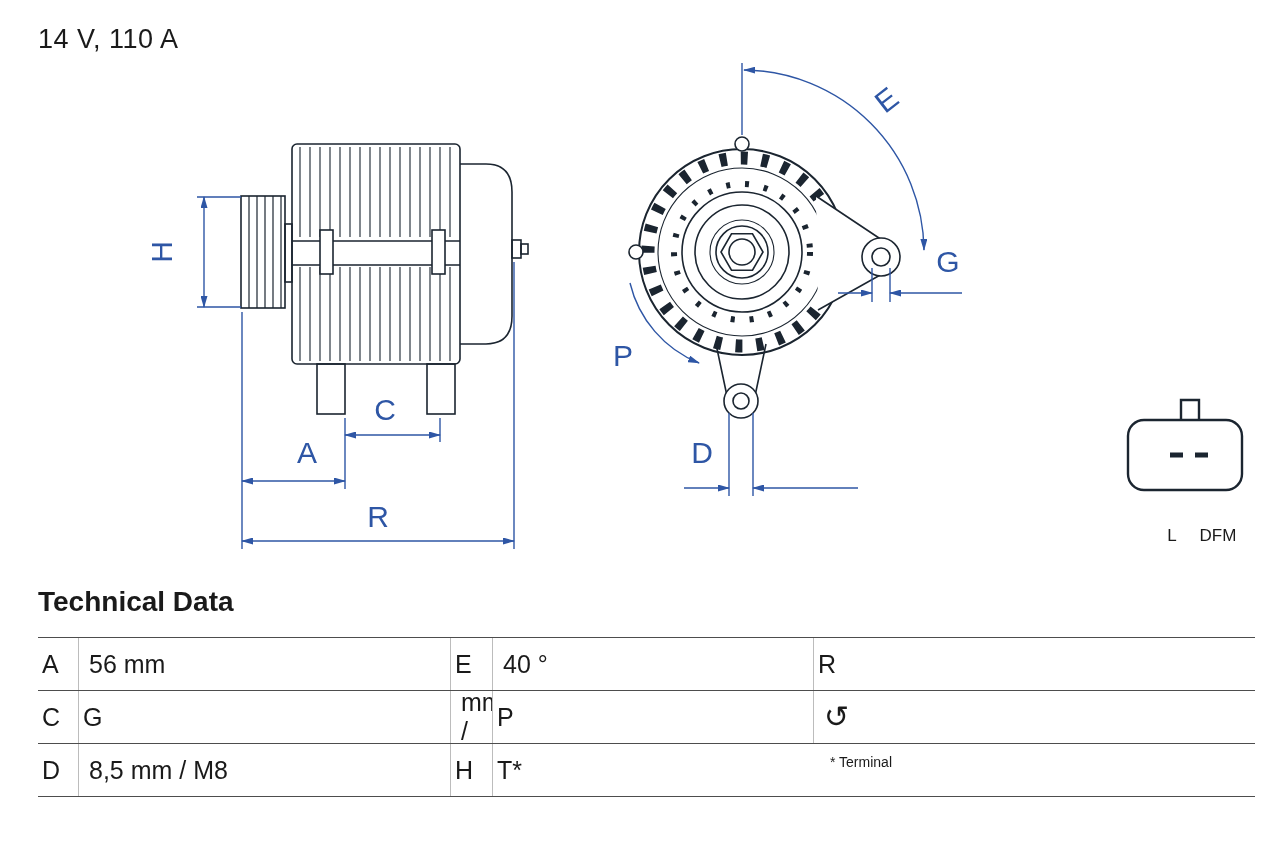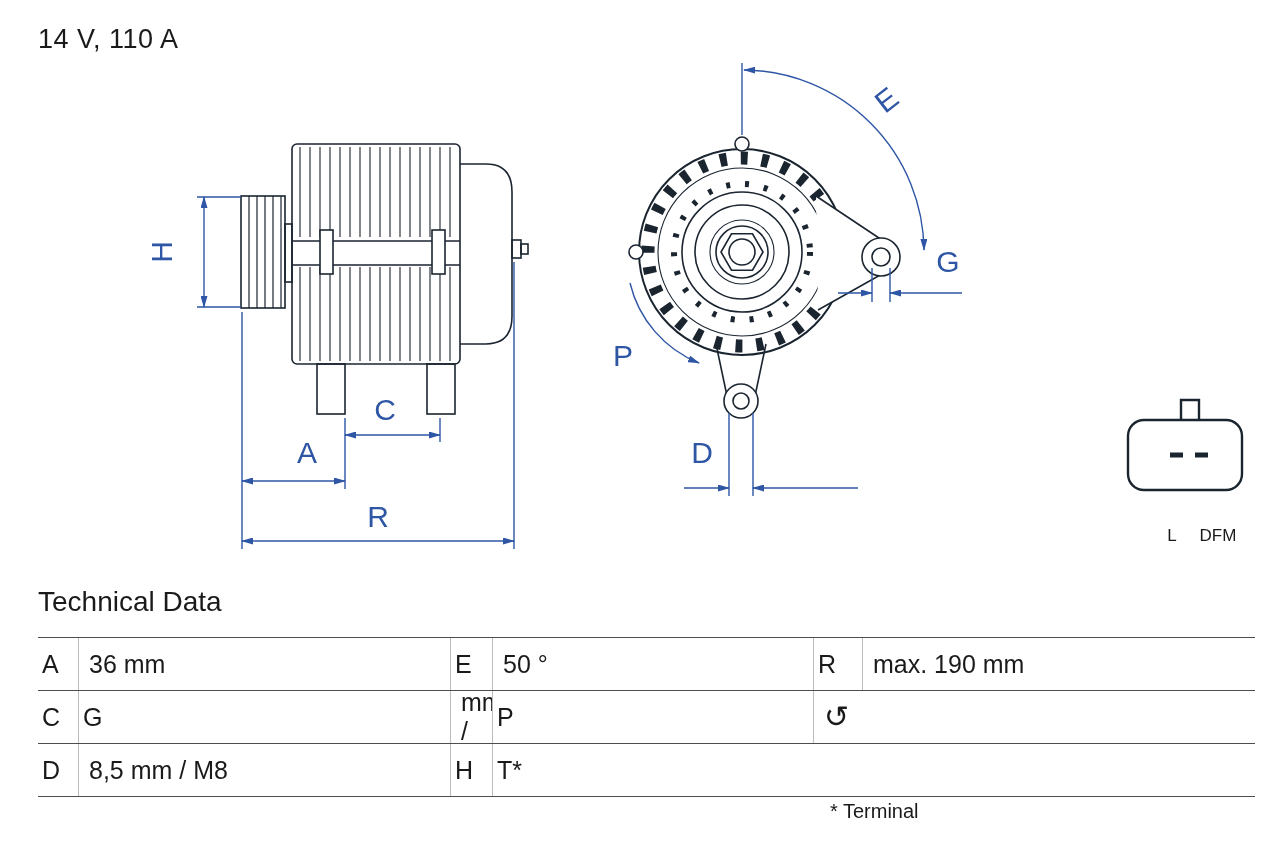--- a/index.html
+++ b/index.html
@@ -1,29 +1,29 @@
 <!DOCTYPE html>
 <html><head>
 <meta charset="utf-8">
 <style>
   html,body{margin:0;padding:0;width:1280px;height:853px;background:#fff;
     font-family:"Liberation Sans",sans-serif;color:#1a1a1a;overflow:hidden}
   .page{position:relative;width:1280px;height:853px;background:#fff}
   .rating{position:absolute;left:38px;top:24px;font-size:27px;letter-spacing:.5px;z-index:2}
   svg.diagram{position:absolute;left:0;top:0;z-index:1}
-  .td-title{position:absolute;left:38px;top:586px;font-size:28px;font-weight:normal;z-index:2}
+  .td-title{position:absolute;left:38px;top:586px;font-size:28px;font-weight:bold;z-index:2}
   .ttable{position:absolute;left:38px;top:637px;width:1217px;font-size:25px;
     border-bottom:1px solid #4d4d4d;z-index:2}
   .trow{display:grid;grid-template-columns:40px 372px 42px 321px 49px 1fr;
     border-top:1px solid #4d4d4d;height:52px}
   .tcell{display:flex;align-items:center;padding-left:10px;overflow:hidden}
   .tcell.key{padding-left:4px}
   .tcell + .tcell{border-left:1px solid #bcbcbc}
   .rot{font-size:30px;line-height:1}
-  .footnote{position:absolute;left:830px;top:800px;font-size:20px;z-index:2}
+  .footnote{position:absolute;left:830px;top:754px;font-size:14px;z-index:2}
   svg text{font-family:"Liberation Sans",sans-serif}
   .dimlbl{font-size:30px}
   .pinlbl{font-size:17px}
 </style>
 </head>
 <body>
 
 <div class="page">
 
   <div class="rating">14 V, 110 A</div>
@@ -117,25 +117,24 @@
       <text class="pinlbl" x="1172" y="541" text-anchor="middle">L</text>
       <text class="pinlbl" x="1218" y="541" text-anchor="middle">DFM</text>
     </g>
   </svg>
 
   <div class="td-title">Technical Data</div>
 
   <div class="ttable">
     <div class="trow">
       <div class="tcell key">A</div>
-      <div class="tcell val">36 mm</div>
+      <div class="tcell val">56 mm</div>
       <div class="tcell key">E</div>
-      <div class="tcell val">50 °</div>
+      <div class="tcell val">40 °</div>
       <div class="tcell key">R</div>
-      <div class="tcell val">max. 190 mm</div>
     </div>
     <div class="trow">
       <div class="tcell key">C</div>
       <div class="tcell key">G</div>
       <div class="tcell val">8,5 mm / M8</div>
       <div class="tcell key">P</div>
       <div class="tcell val">
         <span class="rot">↺</span>
       </div>
     </div>

